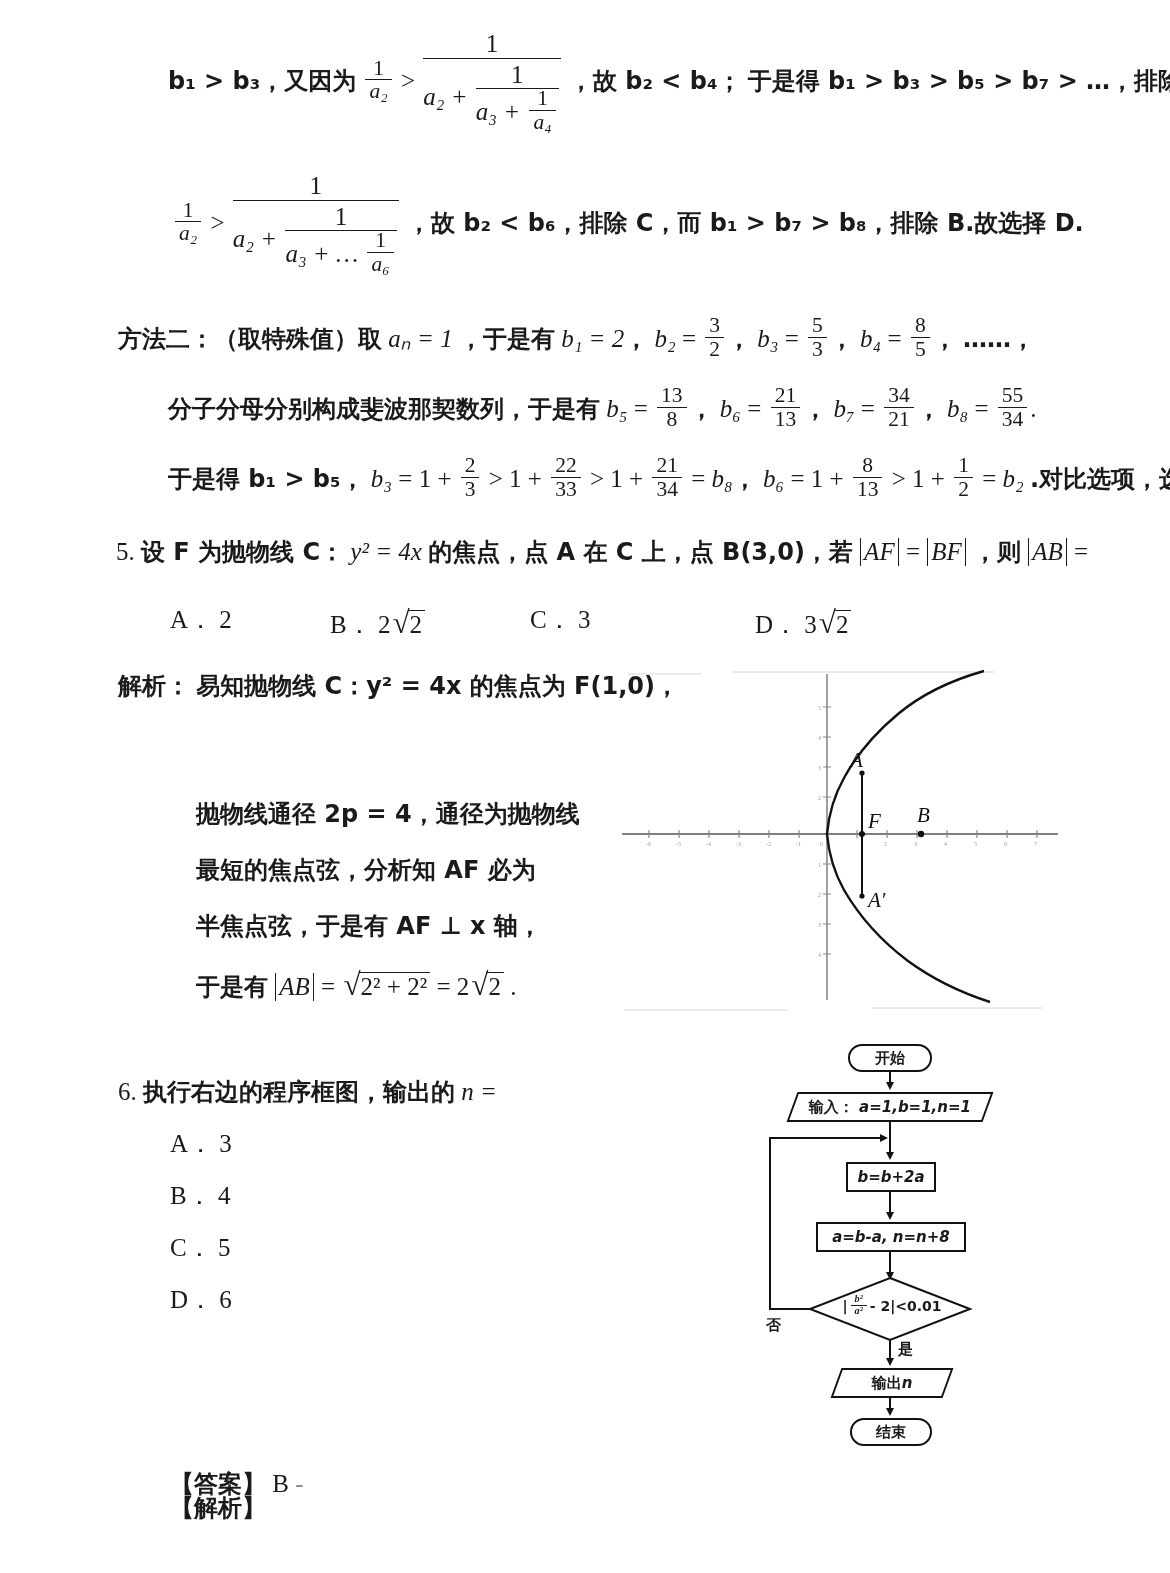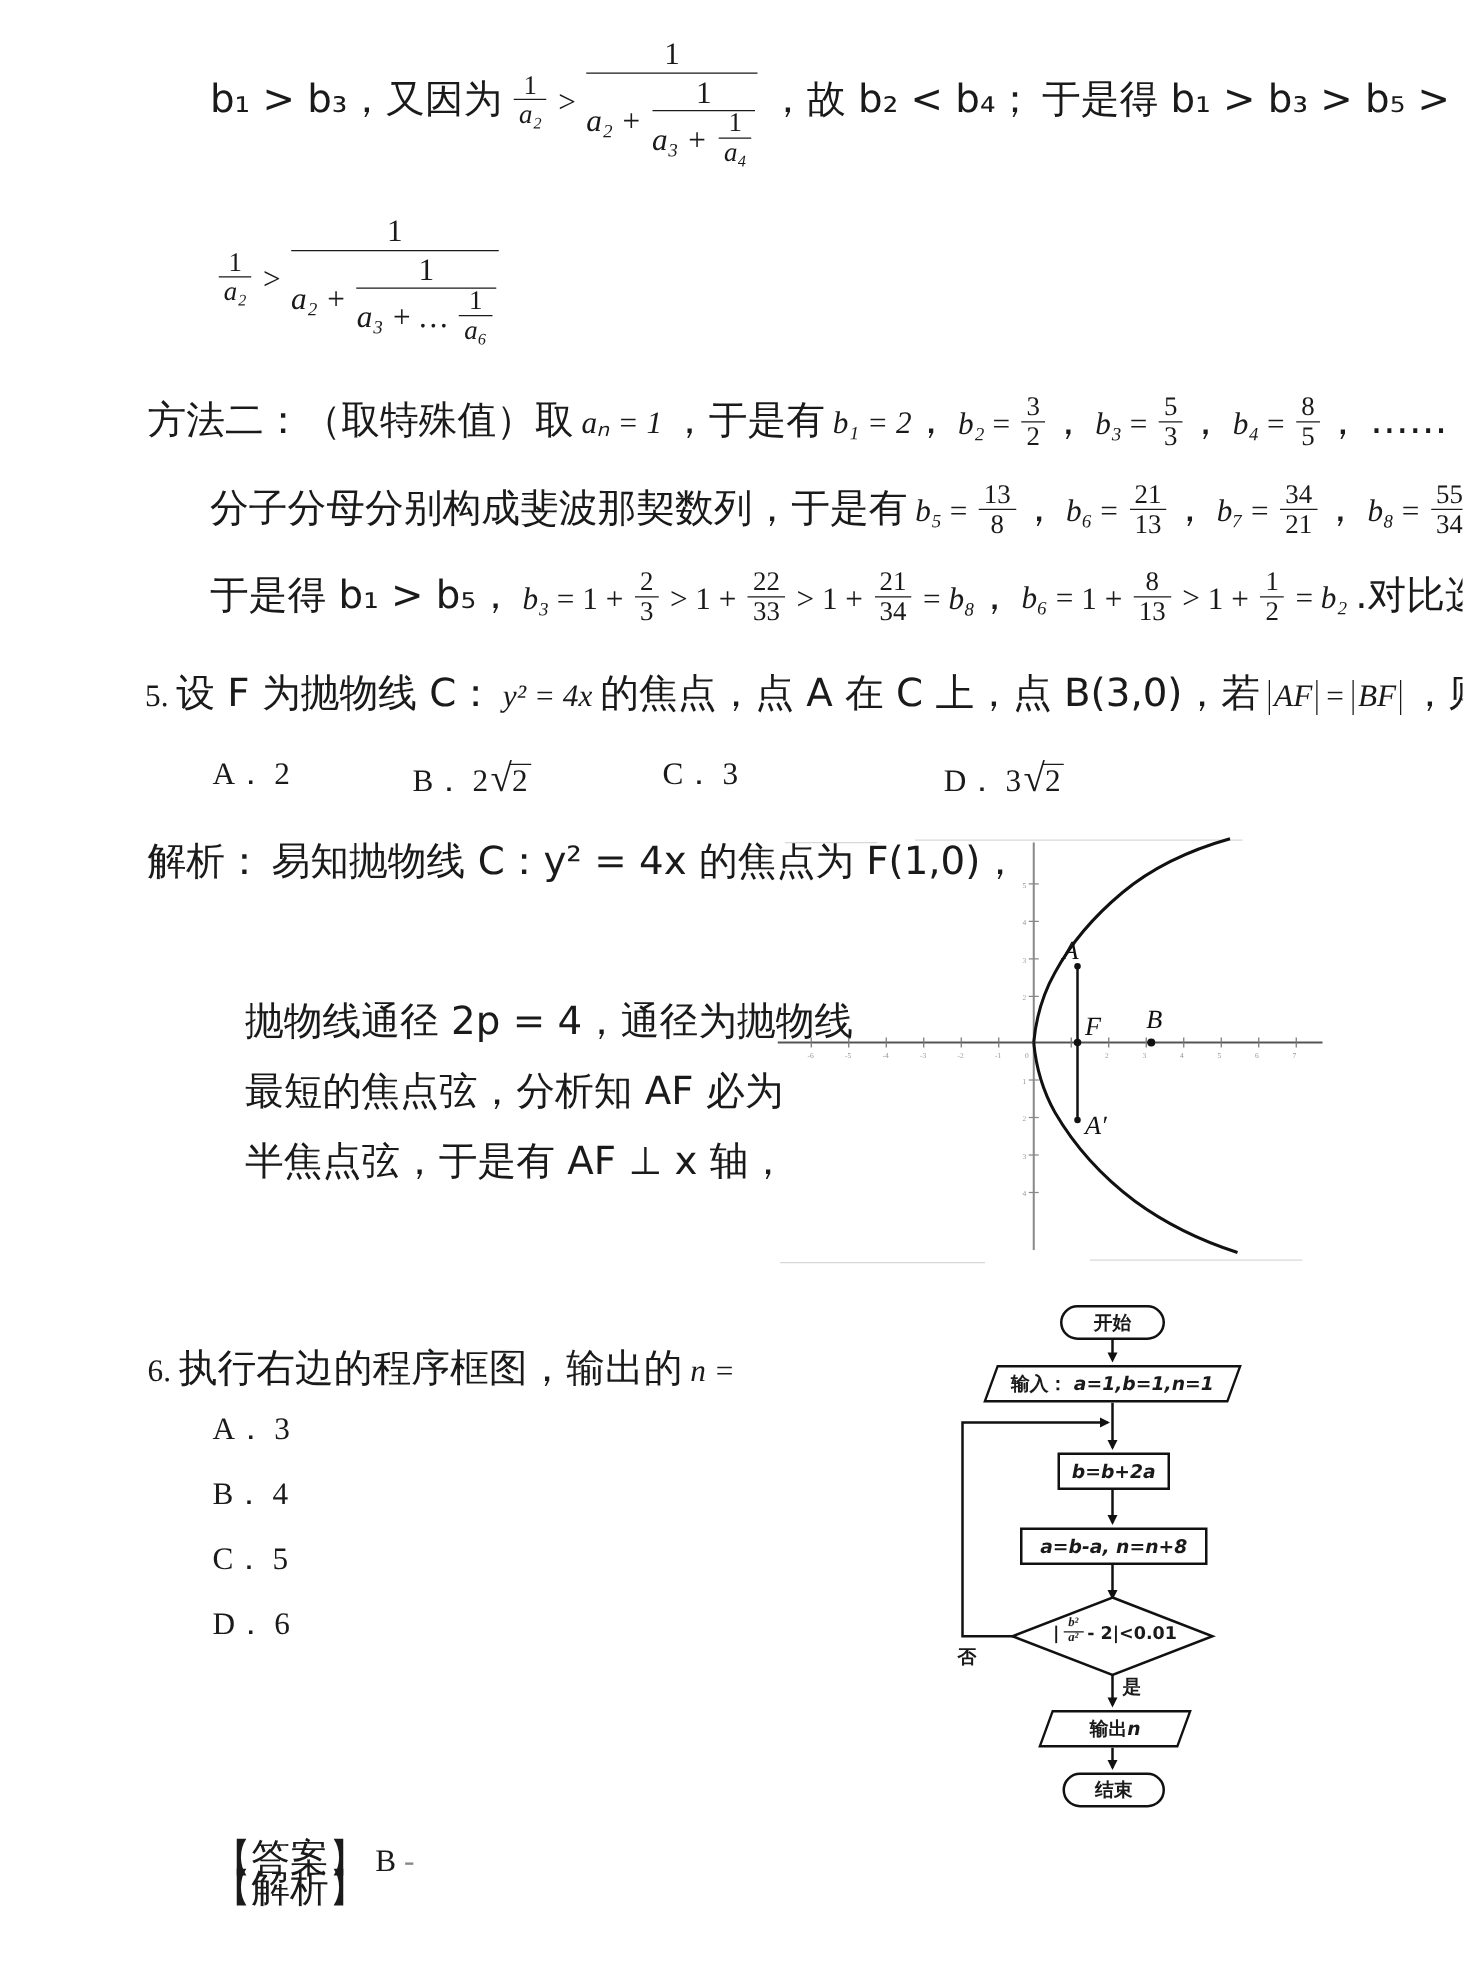--- a/index.html
+++ b/index.html
@@ -8,21 +8,21 @@
     background:#ffffff;
     font-family:"Liberation Serif", serif;
     color:#1a1a1a;
     position:relative;
     overflow:hidden;
   }
   .page { position:relative; width:1170px; height:1573px; }
 
   
   .line { position:absolute; white-space:nowrap; font-size:25px; line-height:1.1; }
-  .cn { font-family:"DejaVu Sans", sans-serif; font-weight:400; font-size:31px; }
+  .cn { font-family:"DejaVu Sans", sans-serif; font-weight:700; font-size:24px; }
   .it { font-style:italic; font-family:"Liberation Serif", serif; }
 
   .frac { display:inline-block; vertical-align:middle; text-align:center;
           margin:0 3px; position:relative; top:-0.15em; }
   .frac .num { display:block; padding:0 4px; font-size:0.86em; line-height:1.05; }
   .frac .den { display:block; padding:0 4px; font-size:0.86em; line-height:1.05;
                border-top:1.6px solid #1a1a1a; }
 
   
   .cfrac { display:inline-block; vertical-align:middle; text-align:center; margin:0 2px; }
@@ -98,20 +98,21 @@
           <span class="den">
             <span class="it">a₃ + …</span>
             <span class="frac">
               <span class="num">1</span>
               <span class="den it">a₆</span>
             </span>
           </span>
         </span>
       </span>
     </span>
+    <span class="cn">，故 b₂ &lt; b₆，排除 C，而 b₁ &gt; b₇ &gt; b₈，排除 B.故选择 D.</span>
   </div>
 
   <div class="line" style="left:118px; top:318px;">
     <span class="cn">方法二：（取特殊值）取</span>
     <span class="it">aₙ = 1</span>
     <span class="cn">，于是有</span>
     <span class="it">b₁ = 2</span><span class="cn">，</span>
     <span>
       <span class="it">b₂</span>
       <span>=</span>
@@ -265,20 +266,28 @@
     <span class="cn">易知抛物线 C：y² = 4x 的焦点为 F(1,0)，</span>
   </div>
   <div class="line" style="left:196px; top:800px;">
     <span class="cn">抛物线通径 2p = 4，通径为抛物线</span>
   </div>
   <div class="line" style="left:196px; top:856px;">
     <span class="cn">最短的焦点弦，分析知 AF 必为</span>
   </div>
   <div class="line" style="left:196px; top:912px;">
     <span class="cn">半焦点弦，于是有 AF ⊥ x 轴，</span>
+  </div>
+  <div class="line" style="left:196px; top:968px;">
+    <span class="cn">于是有</span>
+    <span class="abs it">AB</span>
+    <span>=</span>
+    <span class="sqrt"><span class="radic">√</span><span class="rad">2² + 2²</span></span>
+    <span>= 2</span><span class="sqrt"><span class="radic">√</span><span class="rad">2</span></span>
+    <span>.</span>
   </div>
 
   <div class="figure-parabola">
     <svg width="440" height="366" viewBox="0 0 440 366">
 
       <g stroke="#d8d8d8" stroke-width="1">
         <line x1="6" y1="22" x2="80" y2="22"></line>
         <line x1="110" y1="20" x2="372" y2="20"></line>
         <line x1="2" y1="358" x2="166" y2="358"></line>
         <line x1="250" y1="356" x2="420" y2="356"></line>

